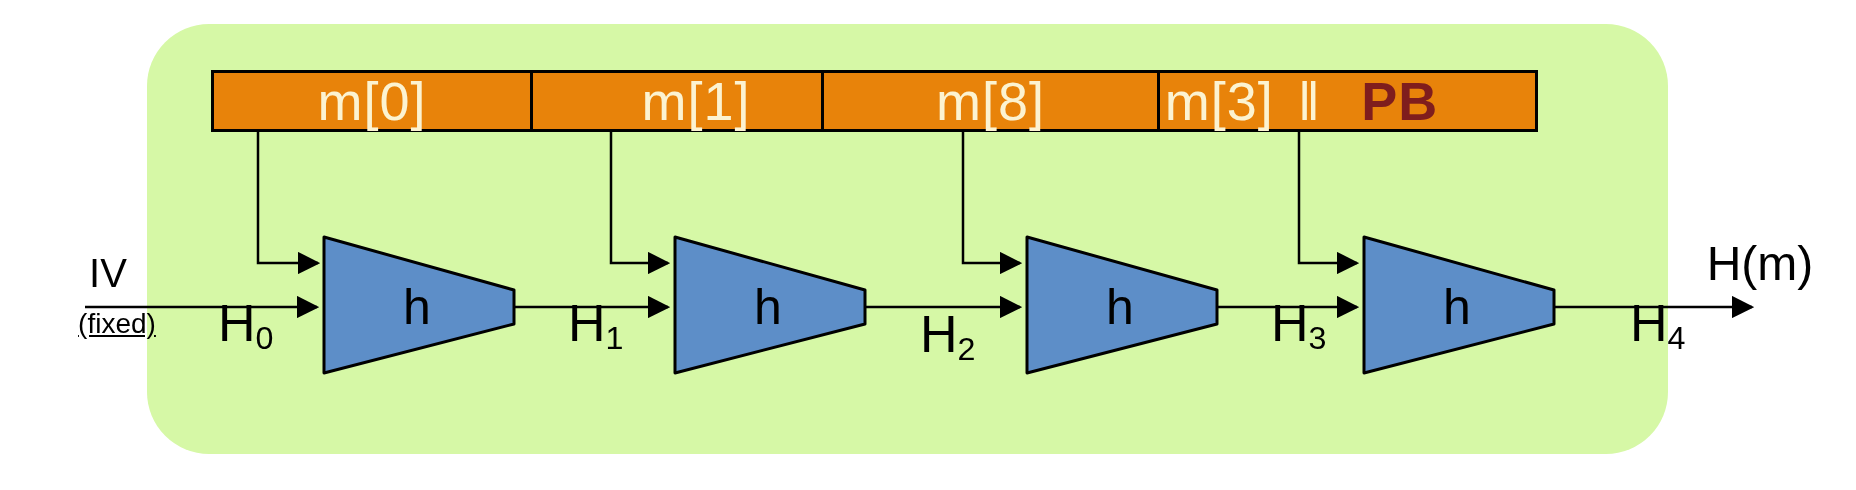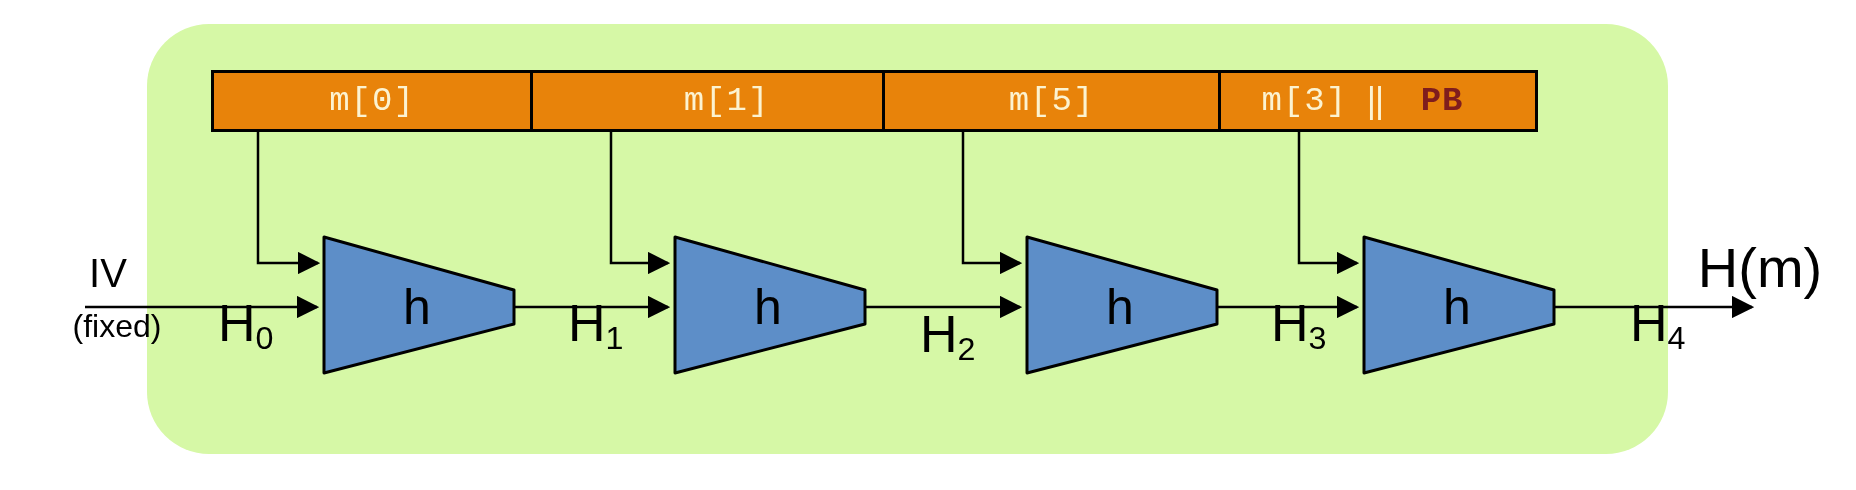--- a/index.html
+++ b/index.html
@@ -13,42 +13,42 @@
     background:#d6f8a6; border-radius:62px;
   }
   .msg-bar{
     position:absolute; left:211px; top:70px; width:1327px; height:62px;
     box-sizing:border-box; border:3px solid #000; background:#e8830a;
     display:flex;
   }
   .seg{
     box-sizing:border-box; height:100%;
     display:flex; align-items:center; justify-content:center;
-    font-size:34px; color:#fcf3d1; letter-spacing:1px;font-family:Liberation Mono, monospace;
+    font-size:54px; color:#fcf3d1; letter-spacing:1px;
   }
   .seg + .seg{ border-left:3px solid #000; }
   .seg-1{ width:316px; }
-  .seg-2{ width:352px;padding-left:38px; }
+  .seg-2{ width:291px;padding-left:38px; }
   .seg-3{ width:336px; }
-  .seg-4{ width:286px; gap:18px; }
+  .seg-4{ width:286px; gap:24px; }
   .pad-label{ color:#7f1d1d; font-weight:bold; margin-left:16px; }
   .wires{ position:absolute; left:0; top:0; width:1856px; height:490px; }
   .lbl{ position:absolute; text-align:center; line-height:1; white-space:nowrap; }
   .iv-lbl{ left:70px; top:253px; width:76px; font-size:40px; }
-  .fixed-lbl{ left:54px; top:310px; width:126px; font-size:32px; }
+  .fixed-lbl{ left:54px; top:310px; width:126px; font-size:28px;text-decoration:underline; }
   .chain-lbl{ font-size:52px; line-height:52px; text-align:right; }
   .chain-lbl sub{ font-size:0.62em; vertical-align:-0.24em; line-height:0; }
   .h0{ left:218px; top:297px; }
   .h1{ left:568px; top:297px; }
   .h2{ left:920px; top:297px;margin-top:11px; }
   .h3{ left:1271px; top:297px; }
   .h4{ left:1591px; top:297px;margin-left:39px; }
   .fn-lbl{ width:80px; top:276px; font-size:50px; line-height:62px; }
   .fn-0{ left:377px; } .fn-1{ left:728px; } .fn-2{ left:1080px; } .fn-3{ left:1417px; }
-  .out-lbl{ left:1695px; top:240px; width:130px; font-size:56px; }
+  .out-lbl{ left:1695px; top:240px; width:130px; font-size:48px; }
 </style>
 </head>
 <body>
 
 <div class="canvas">
 
   <div class="panel"></div>
 
   <svg class="wires" width="1856" height="490" viewBox="0 0 1856 490">
     <defs>
@@ -75,21 +75,21 @@
   </svg>
 
   <div class="msg-bar">
     <div class="seg seg-1">
       <span>m[0]</span>
     </div>
     <div class="seg seg-2">
       <span>m[1]</span>
     </div>
     <div class="seg seg-3">
-      <span>m[5]</span>
+      <span>m[8]</span>
     </div>
     <div class="seg seg-4">
       <span>m[3]</span>
       <span>‖</span>
       <span class="pad-label">PB</span>
     </div>
   </div>
 
   <div class="lbl iv-lbl">IV</div>
   <div class="lbl fixed-lbl">(fixed)</div>

